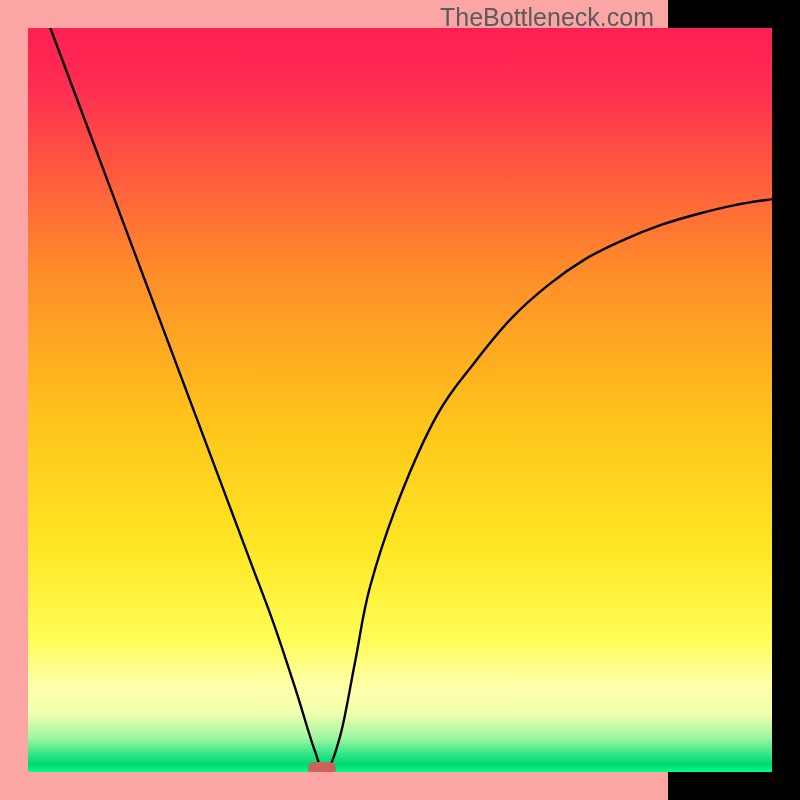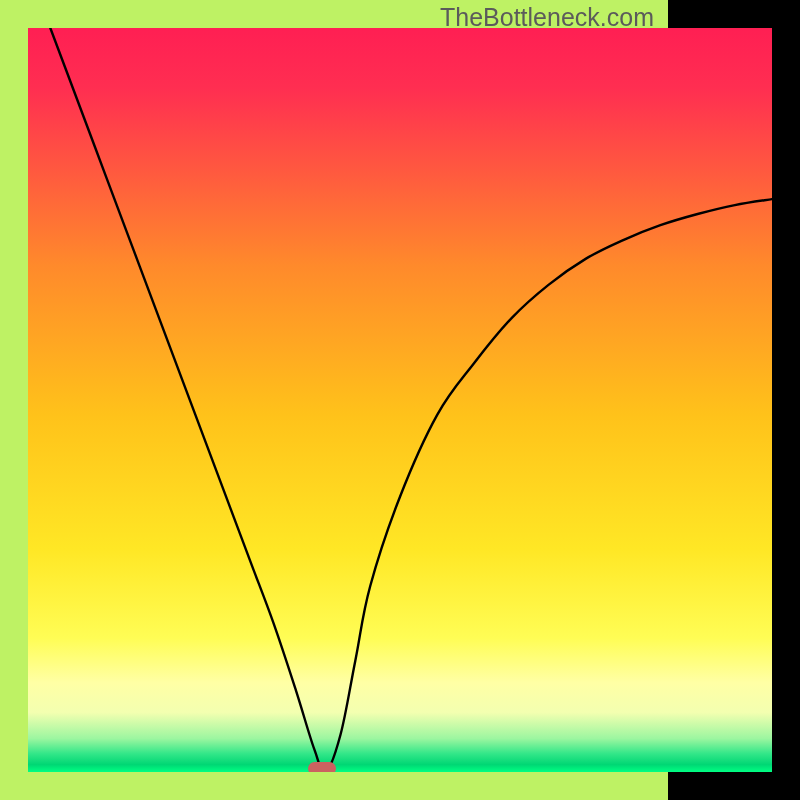--- a/index.html
+++ b/index.html
@@ -10,21 +10,21 @@
     overflow: hidden;
     background: #000;
     font-family: Arial, Helvetica, sans-serif;
   }
   .frame {
     position: absolute;
     left: 0;
     top: 0;
     width: 668px;
     height: 800px;
-    background: #bef264;
+    background: #fca5a5;
     box-sizing: border-box;
   }
   .watermark {
     position: absolute;
     top: 3px;
     right: 14px;
     color: #5b5b5b;
     font-size: 25px;
     font-weight: 400;
     letter-spacing: 0px;

